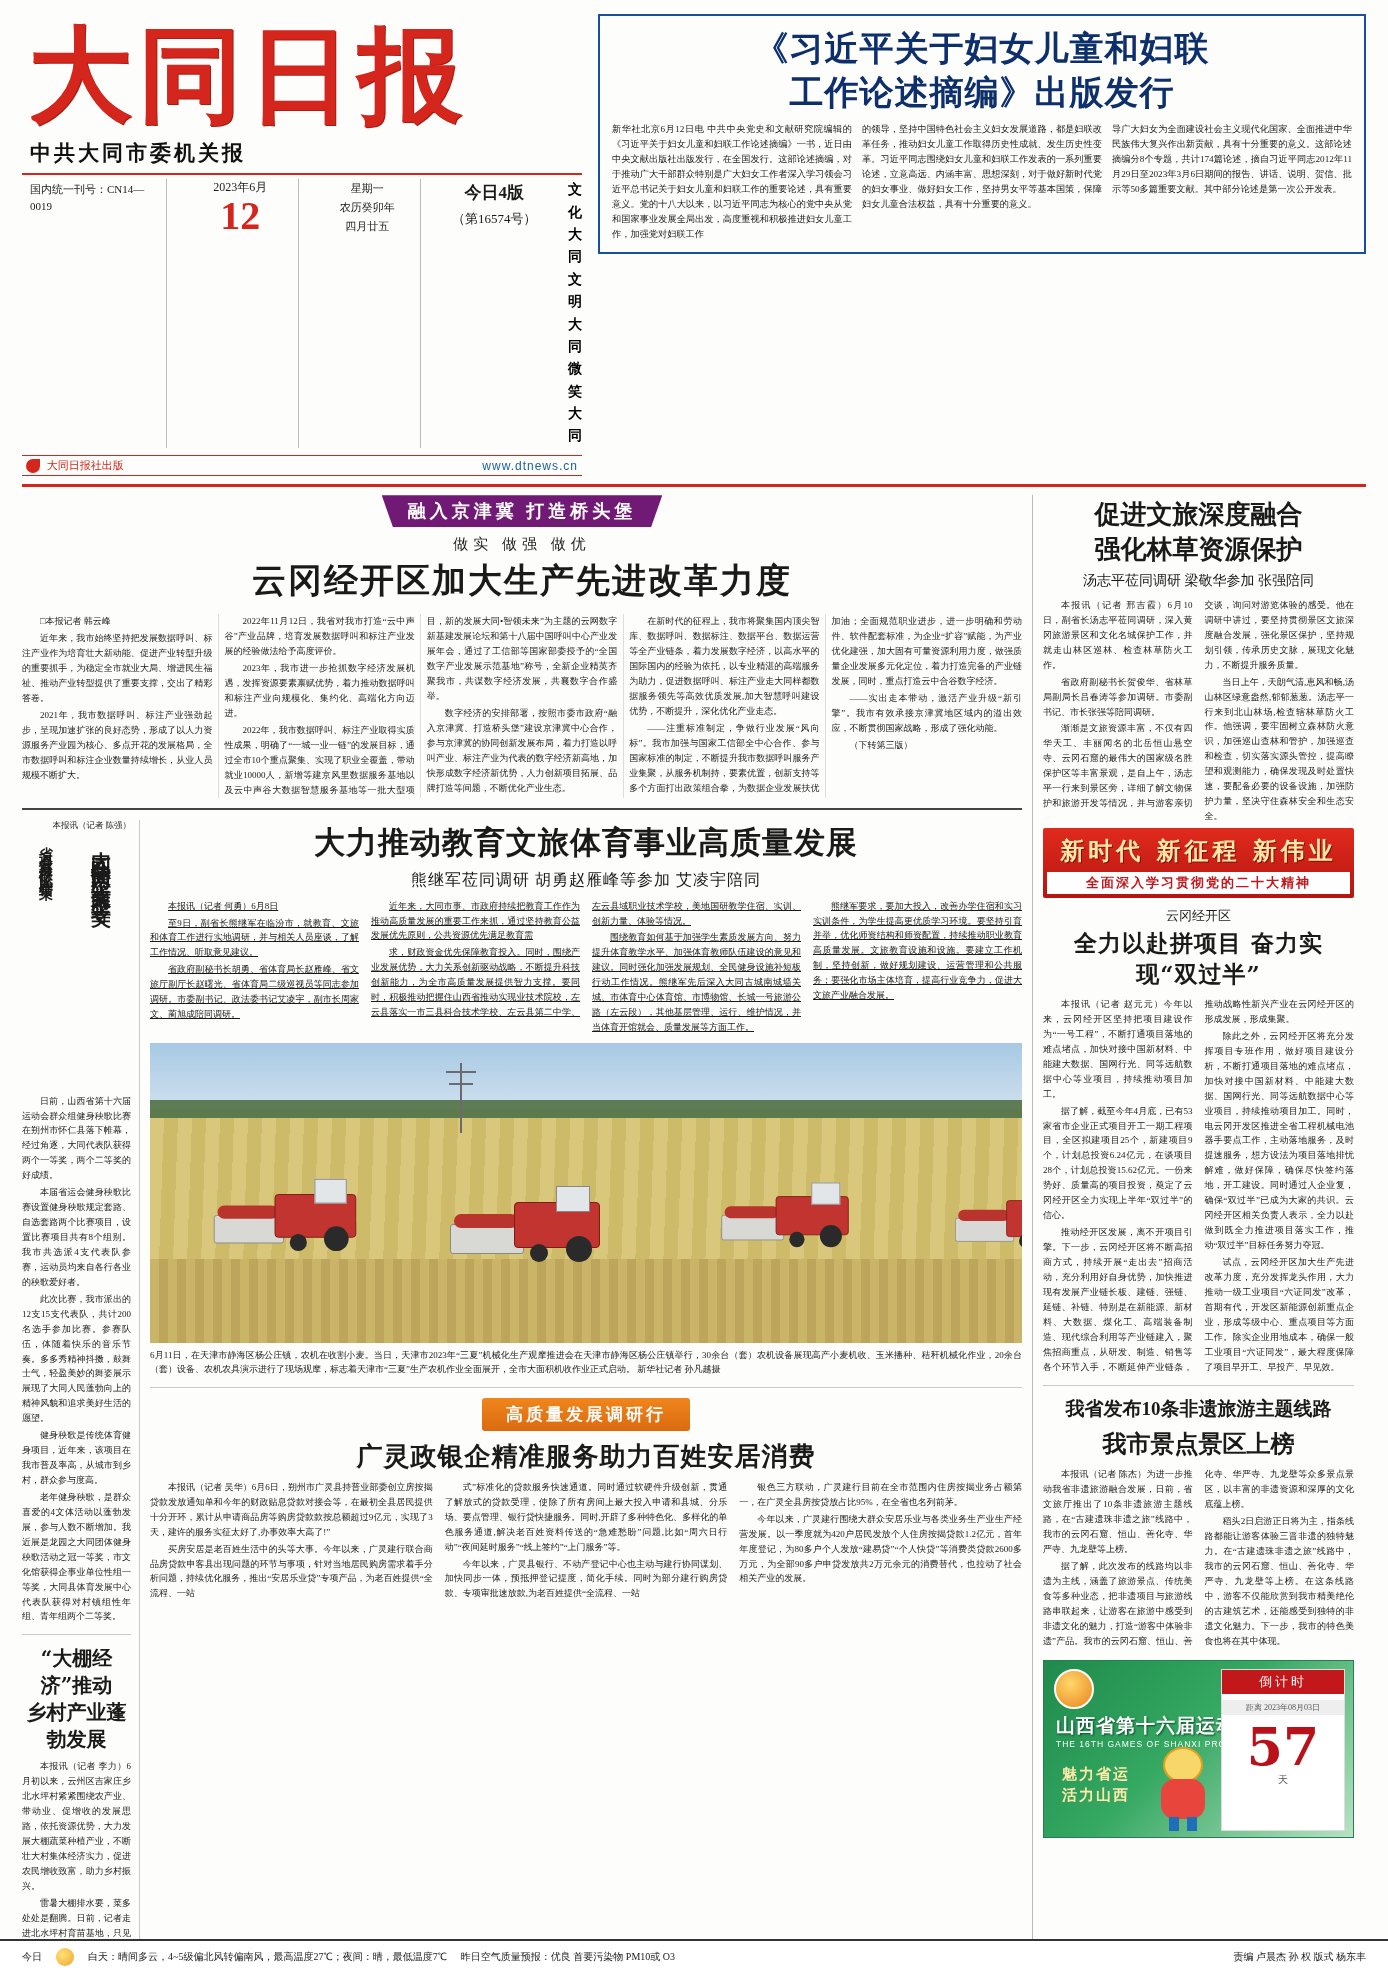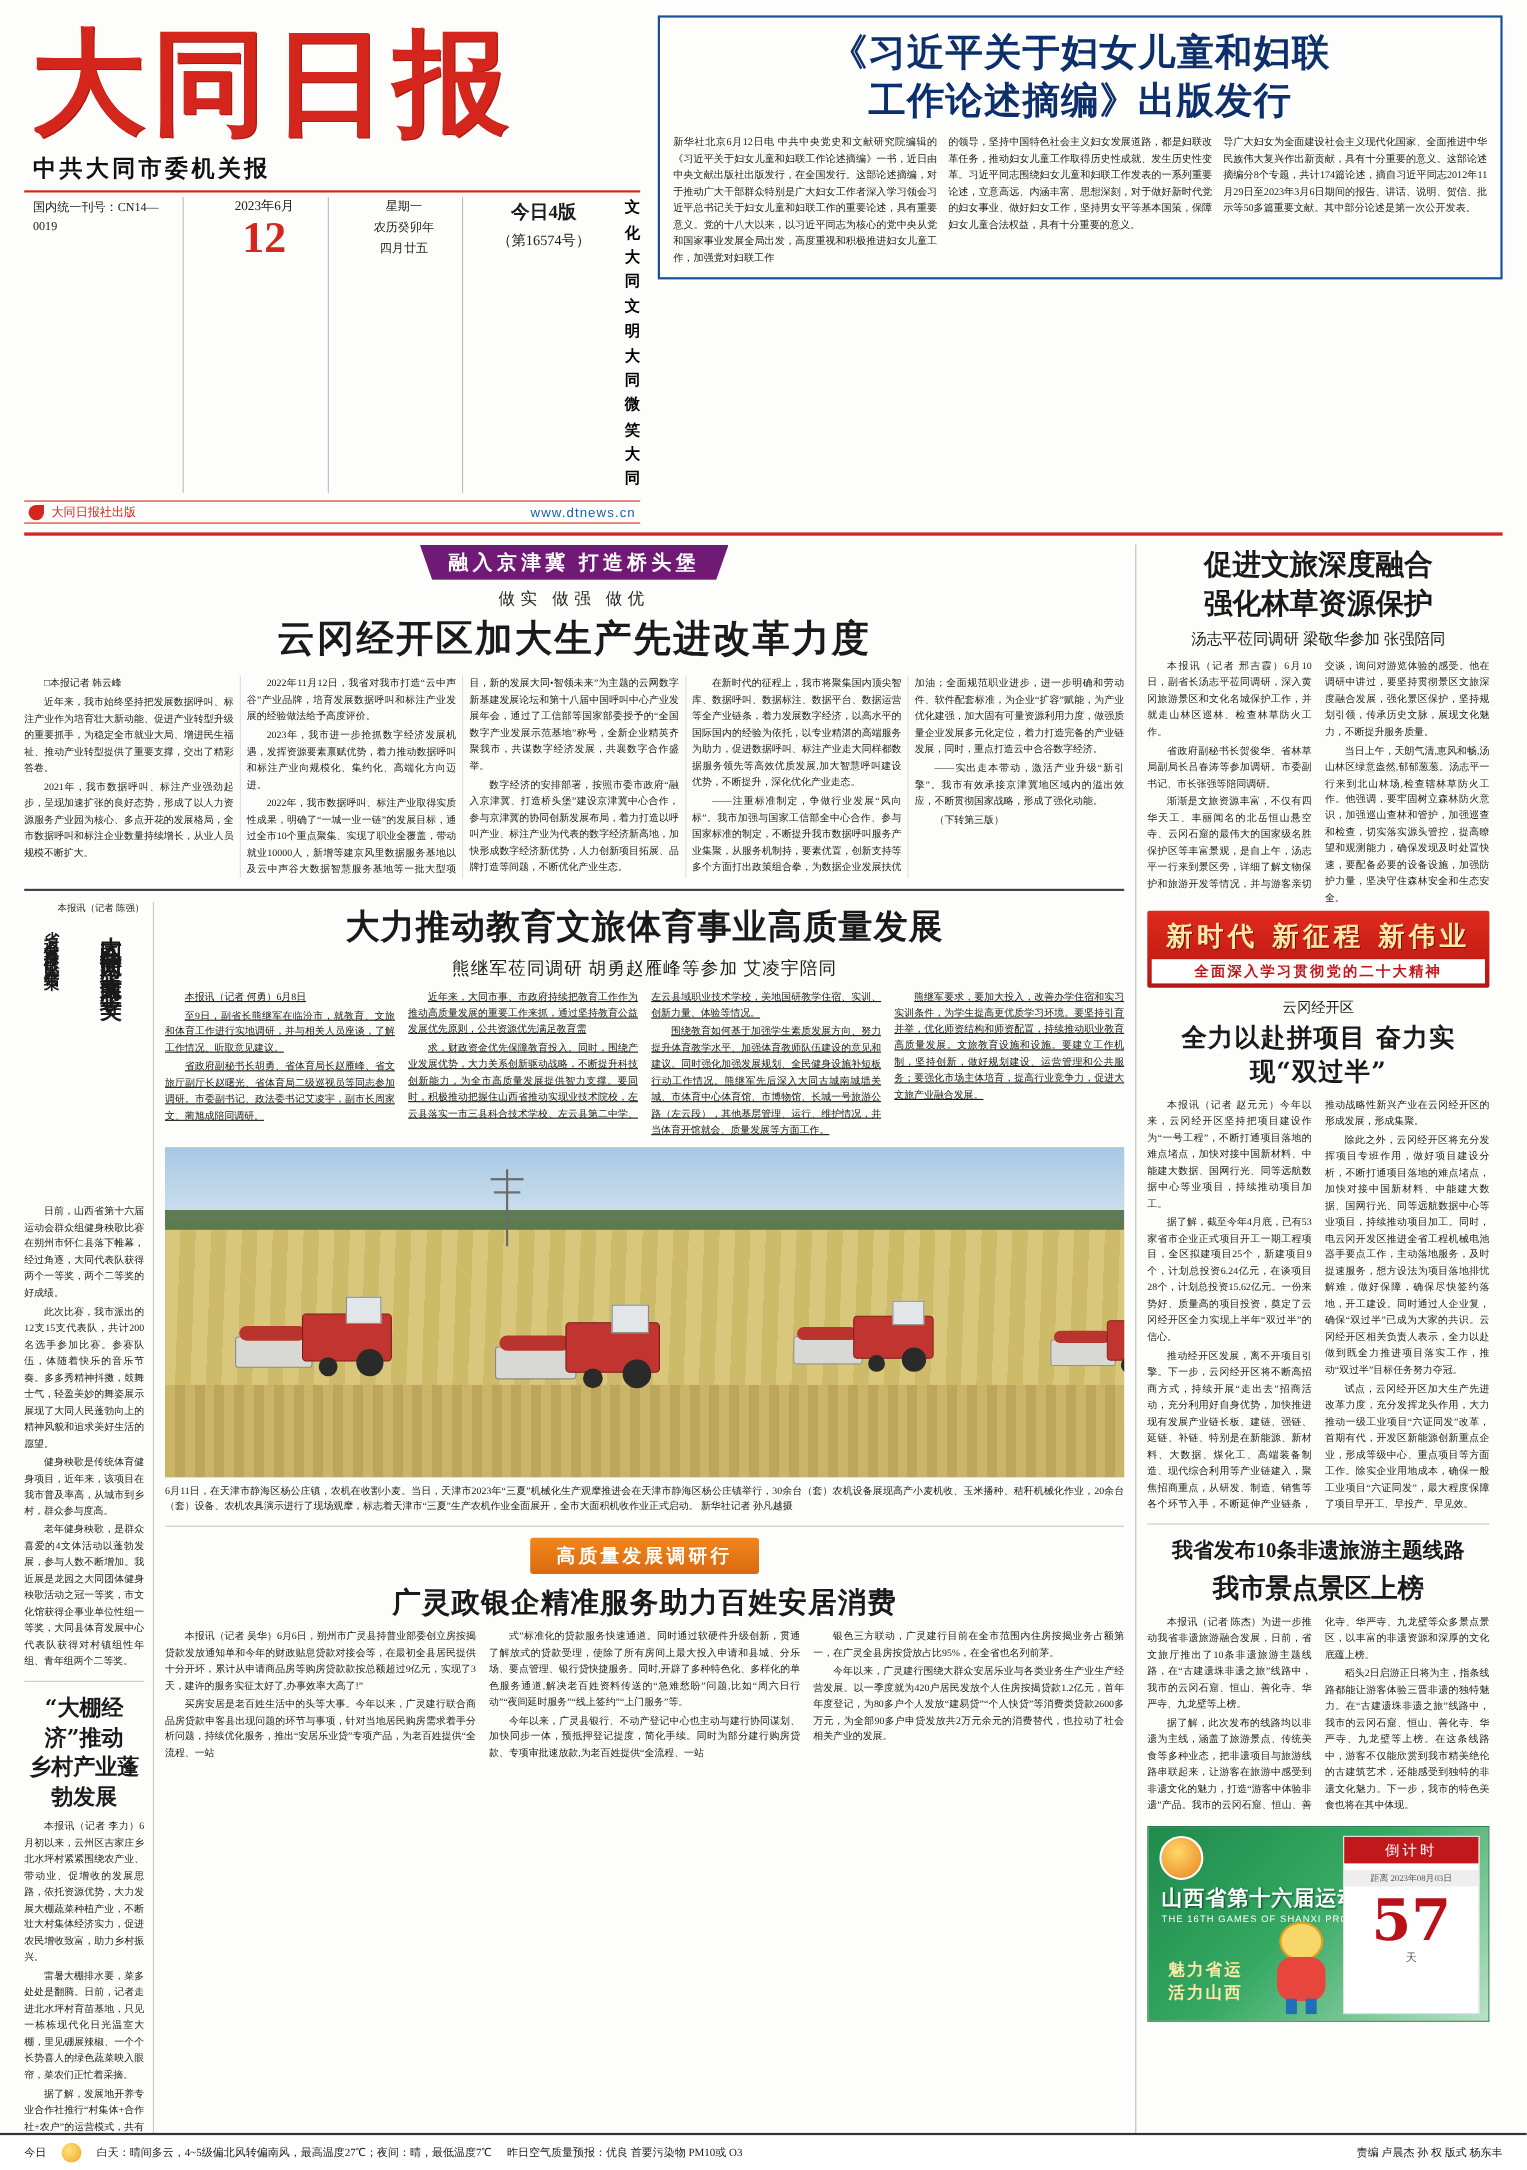--- a/index.html
+++ b/index.html
@@ -173,21 +173,21 @@
   .lhead { font-size:20px; font-weight:bold; text-align:center; line-height:1.35; margin:8px 0 6px; font-family:"DejaVu Serif",serif;}
 
   
   .ad {
     margin-top:10px; border:1px solid #2b7d4f; position:relative; height:178px;
     background:linear-gradient(135deg,#1f8a4c 0%, #35a862 45%, #b7e2c4 100%);
     color:#fff; overflow:hidden;
   }
   .ad .adtitle { position:absolute; left:12px; top:52px; font-size:19px; font-weight:bold; letter-spacing:1px; text-shadow:1px 1px 2px #0a4a28;}
   .ad .adsub { position:absolute; left:12px; top:78px; font-size:8.5px; letter-spacing:1px; font-family:"Liberation Sans",sans-serif;}
-  .ad .adslogan{ position:absolute; left:18px; top:120px; font-size:15px; font-weight:bold; color:#ffe9a8; letter-spacing:2px; line-height:1.4;}
+  .ad .adslogan{ position:absolute; left:18px; top:103px; font-size:15px; font-weight:bold; color:#ffe9a8; letter-spacing:2px; line-height:1.4;}
   .ad .emblem { position:absolute; left:10px; top:8px; width:40px; height:40px; border-radius:50%;
      background:radial-gradient(circle at 40% 35%, #ffd86b, #e8821c); border:2px solid #fff;}
   .ad .count {
     position:absolute; right:8px; top:8px; width:124px; height:162px; background:#fff; color:#b8111a;
     border:1px solid #ddd; text-align:center;
   }
   .ad .count .ct { background:#c2181c; color:#fff; font-size:13px; padding:3px 0; letter-spacing:3px;}
   .ad .count .cd { font-size:8px; color:#555; margin:6px 0 2px; background:#eee; padding:2px;}
   .ad .count .cn { font-size:52px; font-weight:bold; line-height:1; margin-top:6px; font-family:"DejaVu Serif",serif;}
   .ad .count .cu { font-size:10px; color:#555; }
@@ -292,20 +292,21 @@
       <div class="main-split">
 
         <div class="ms-left">
           <div style="font-size:8.5px;text-align:right;">本报讯（记者 陈强）</div>
           <div style="display:flex;justify-content:center;gap:2px;">
             <div class="vhead" style="font-size:14px;height:150px;">省运会健身秧歌比赛结束</div>
             <div class="vhead" style="font-size:20px;height:250px;">大同队捧回两个一等奖两个二等奖</div>
           </div>
           <div class="cols1">
             <p>日前，山西省第十六届运动会群众组健身秧歌比赛在朔州市怀仁县落下帷幕，经过角逐，大同代表队获得两个一等奖，两个二等奖的好成绩。</p>
+            <p>本届省运会健身秧歌比赛设置健身秧歌规定套路、自选套路两个比赛项目，设置比赛项目共有8个组别。我市共选派4支代表队参赛，运动员均来自各行各业的秧歌爱好者。</p>
             <p>此次比赛，我市派出的12支15支代表队，共计200名选手参加比赛。参赛队伍，体随着快乐的音乐节奏。多多秀精神抖擞，鼓舞士气，轻盈美妙的舞姿展示展现了大同人民蓬勃向上的精神风貌和追求美好生活的愿望。</p>
             <p>健身秧歌是传统体育健身项目，近年来，该项目在我市普及率高，从城市到乡村，群众参与度高。</p>
             <p>老年健身秧歌，是群众喜爱的4文体活动以蓬勃发展，参与人数不断增加。我近展是龙园之大同团体健身秧歌活动之冠一等奖，市文化馆获得企事业单位性组一等奖，大同县体育发展中心代表队获得对村镇组性年组、青年组两个二等奖。</p>
           </div>
           <hr class="thin">
           <div class="lhead">
             <span>“大棚经济”推动</span><br>
             <span>乡村产业蓬勃发展</span>
           </div>
           <div class="cols1">

